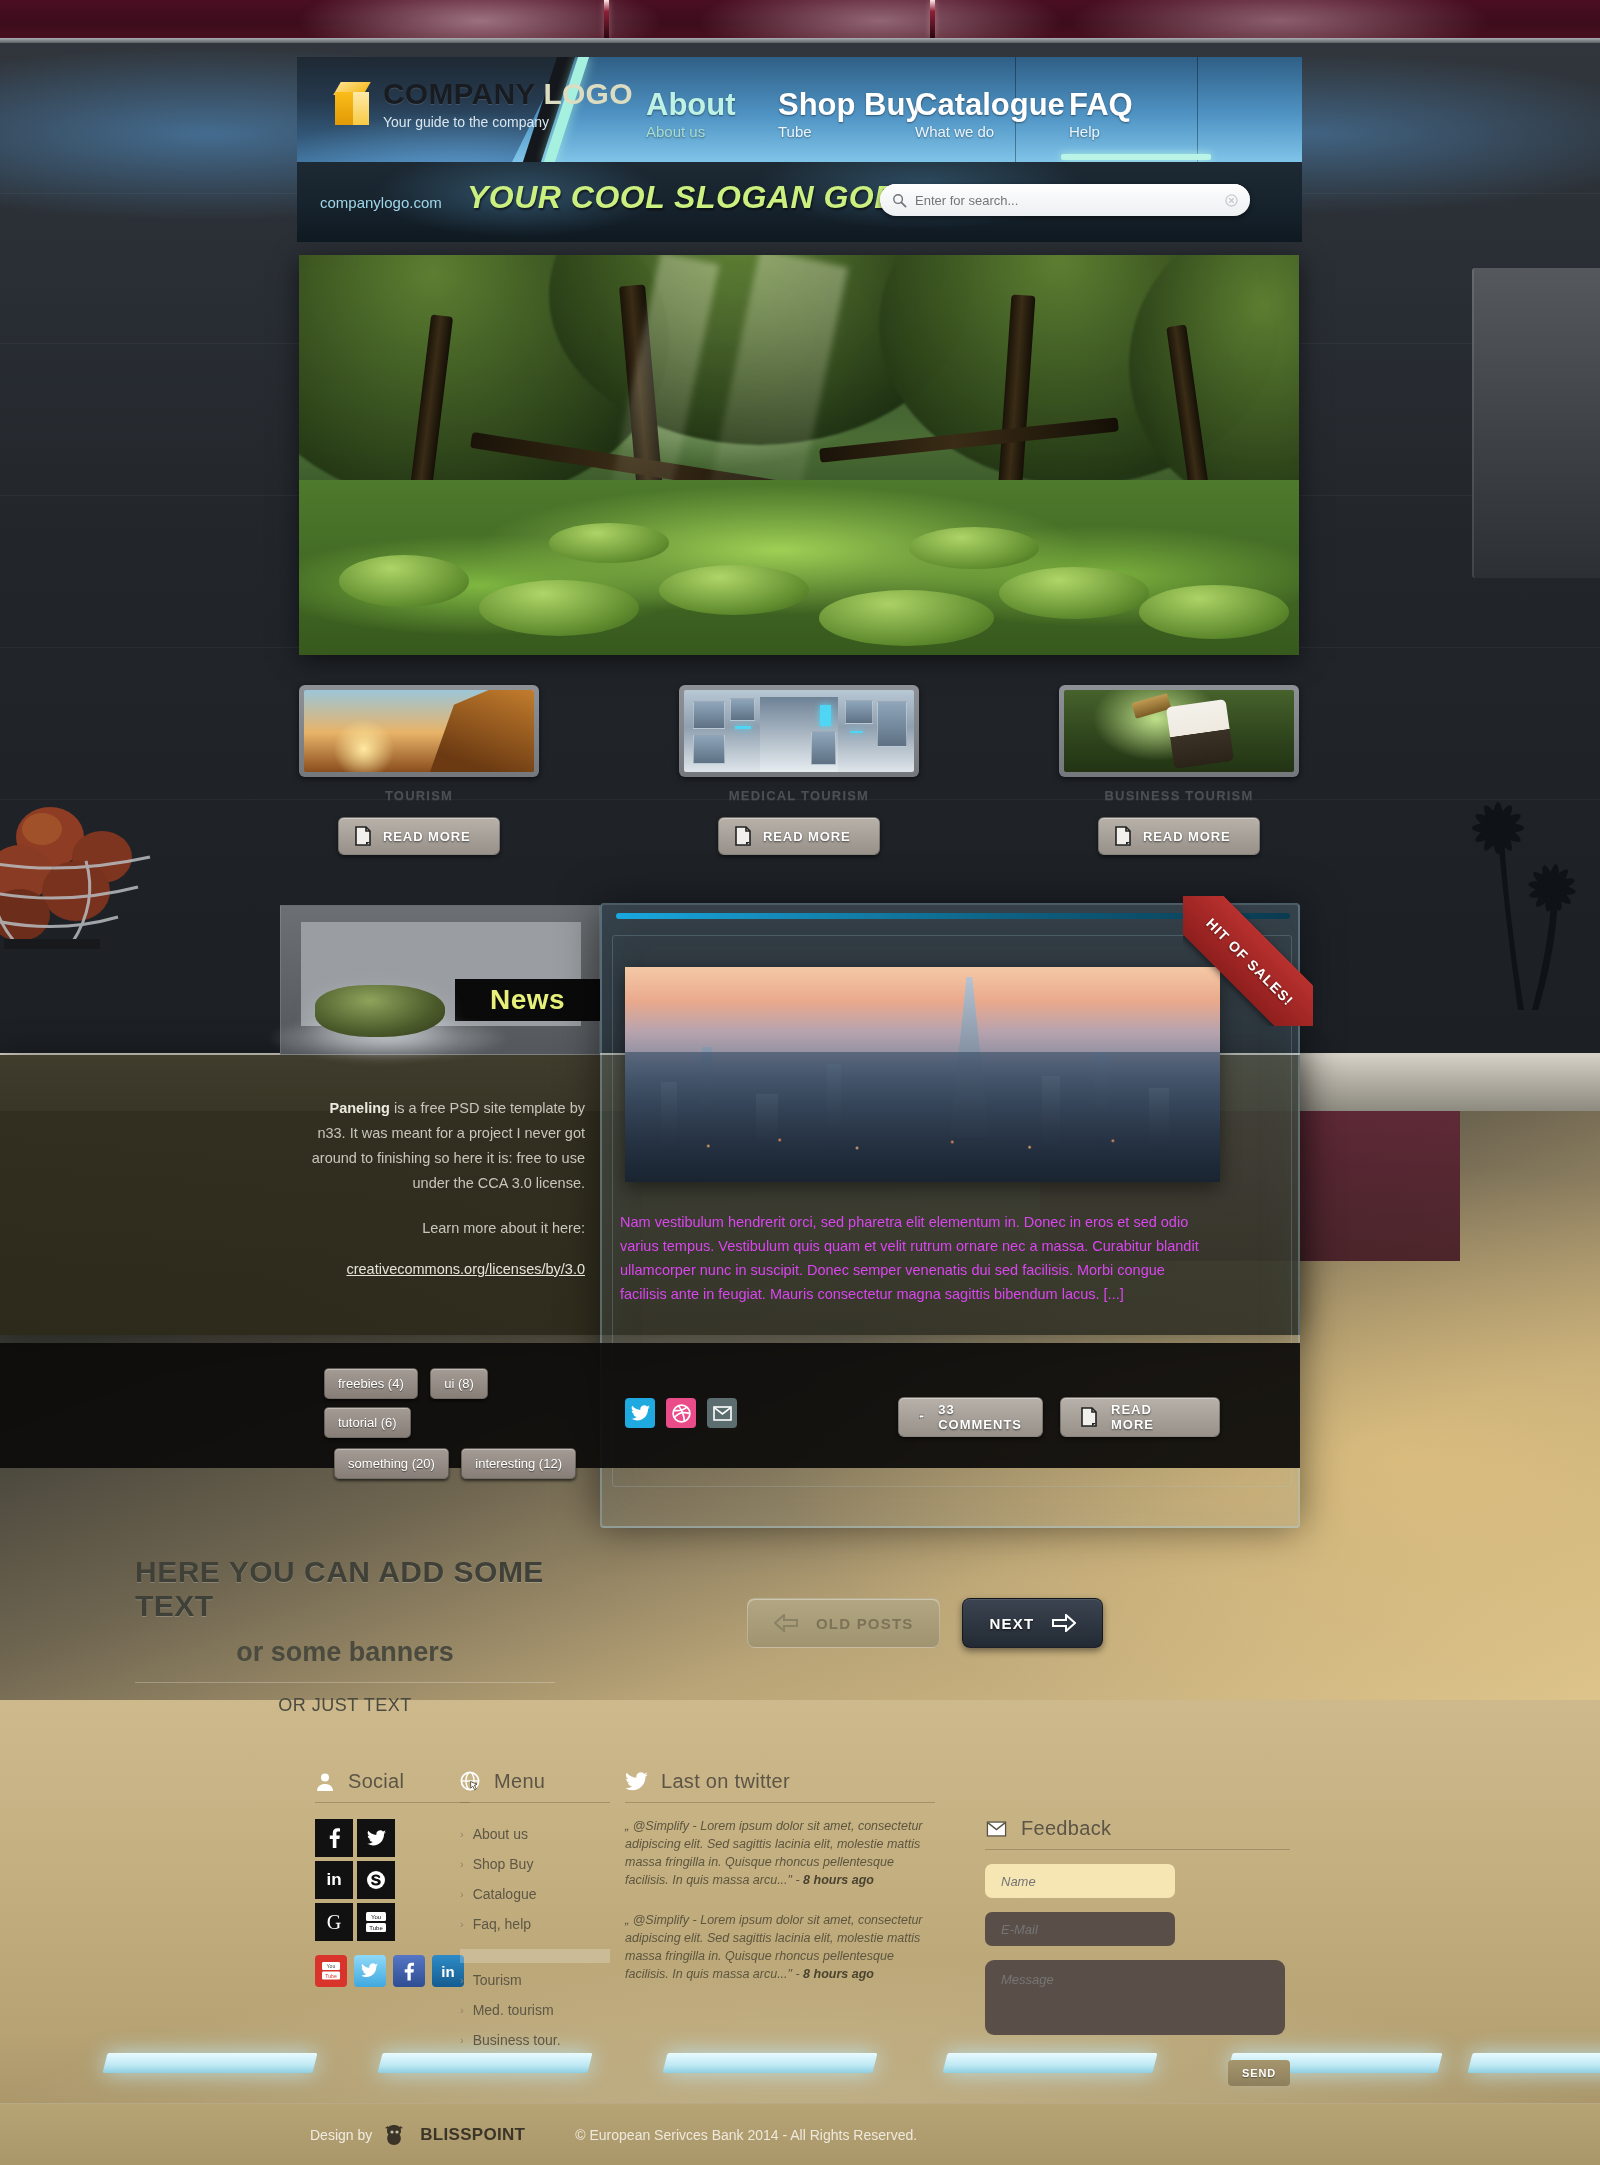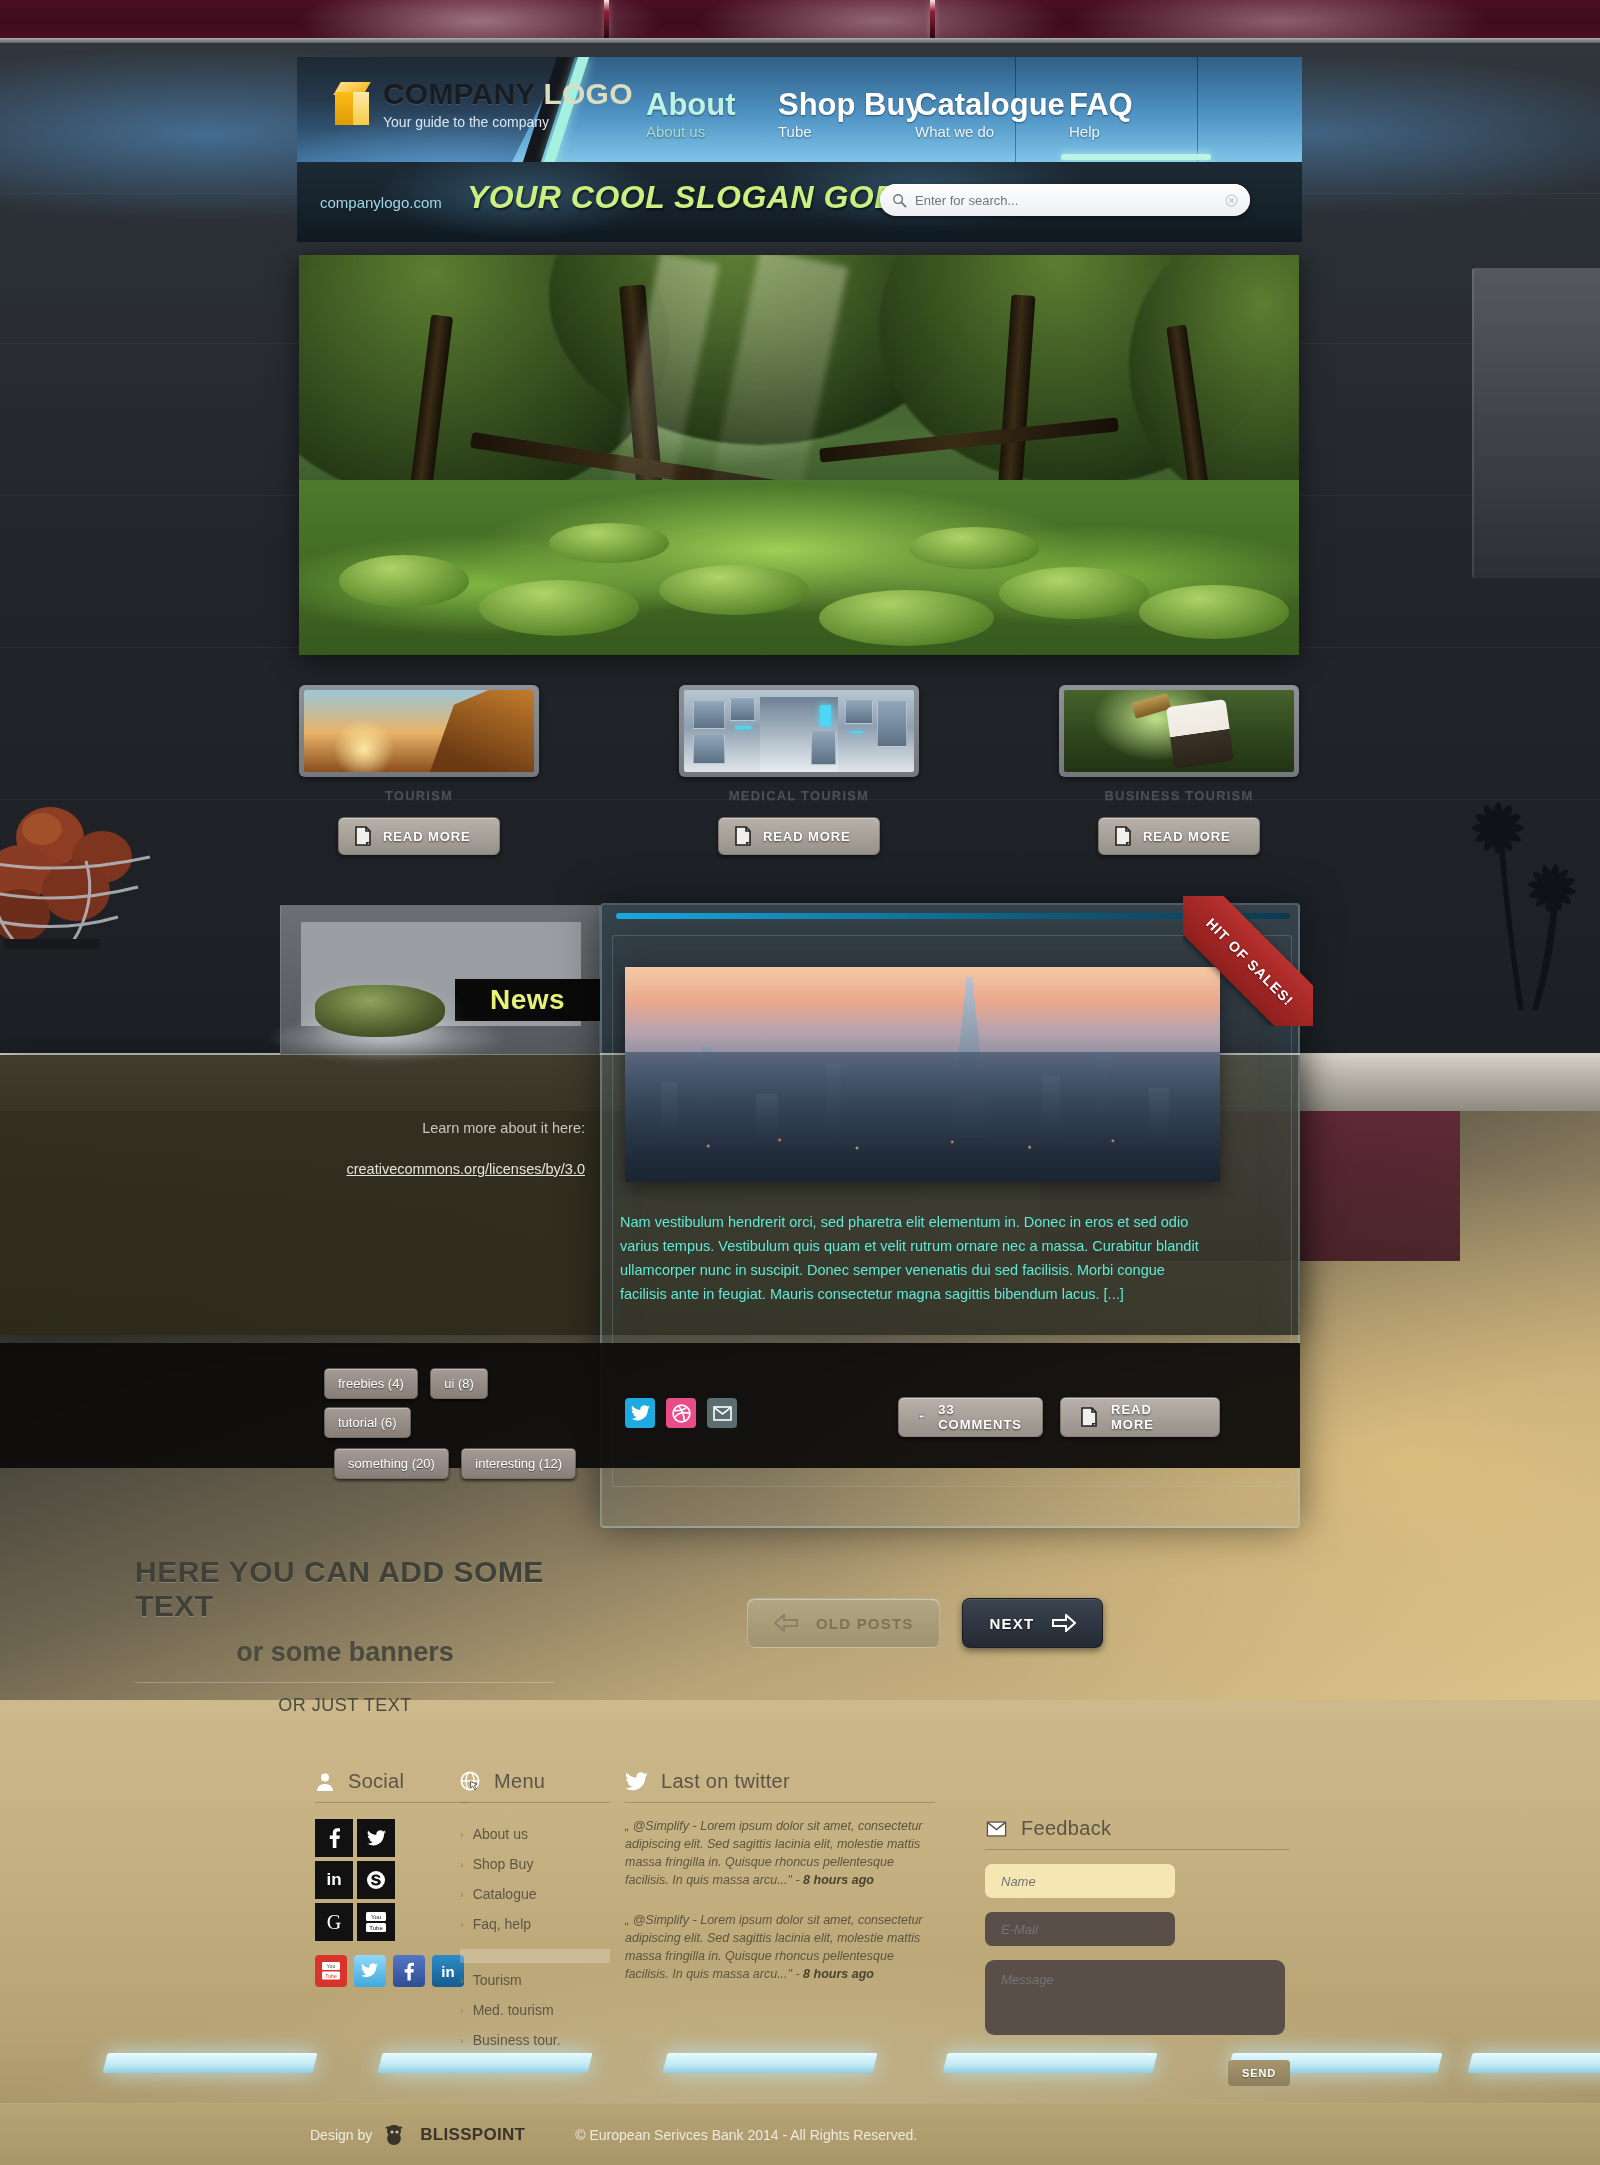--- a/index.html
+++ b/index.html
@@ -397,21 +397,21 @@
       radial-gradient(circle 3px at 14% 55%, #ffb36b, rgba(255,179,107,0) 70%),
       radial-gradient(circle 3px at 26% 40%, #ff9a5c, rgba(255,154,92,0) 70%),
       radial-gradient(circle 3px at 39% 60%, #ffbe7a, rgba(255,190,122,0) 70%),
       radial-gradient(circle 3px at 55% 45%, #ff9a5c, rgba(255,154,92,0) 70%),
       radial-gradient(circle 3px at 68% 58%, #ffb36b, rgba(255,179,107,0) 70%),
       radial-gradient(circle 3px at 82% 42%, #ff9a5c, rgba(255,154,92,0) 70%);
   }
   .article-body {
     position:absolute; left:620px; top:1210px; width:580px;
   }
-  .article-body p { font-size:14.5px; line-height:24px; color:#5eead4; }
+  .article-body p { font-size:14.5px; line-height:24px; color:#d946ef; }
 
   .ribbon {
     position:absolute; left:1183px; top:896px; width:130px; height:130px;
     overflow:hidden; pointer-events:none;
   }
   .ribbon .band {
     position:absolute; left:-38px; top:38px; width:210px; height:56px;
     background:linear-gradient(180deg,#b8312e,#8e1e1d);
     transform:rotate(45deg); transform-origin:center;
     display:flex; align-items:center; justify-content:center;
@@ -793,20 +793,23 @@
   </div>
   <div class="news-mist"></div>
   <div class="news-rock"></div>
 
   <div class="tv-frame">
     <div class="topbar"></div>
     <div class="inner-pane"></div>
   </div>
 
   <div class="news-left">
+    <p>
+      <b>Paneling</b><span> is a free PSD site template by n33. It was meant for a project I never got around to finishing so here it is: free to use under the CCA 3.0 license.</span>
+    </p>
     <p style="margin-top:20px">Learn more about it here:</p>
     <a class="news-link">creativecommons.org/licenses/by/3.0</a>
   </div>
 
   <div class="article-img">
     <div class="tower"></div>
     <div class="spire" style="left:6%;  width:16px; height:70px;"></div>
     <div class="spire" style="left:13%; width:10px; height:105px;"></div>
     <div class="spire" style="left:22%; width:22px; height:58px;"></div>
     <div class="spire" style="left:34%; width:14px; height:88px;"></div>

